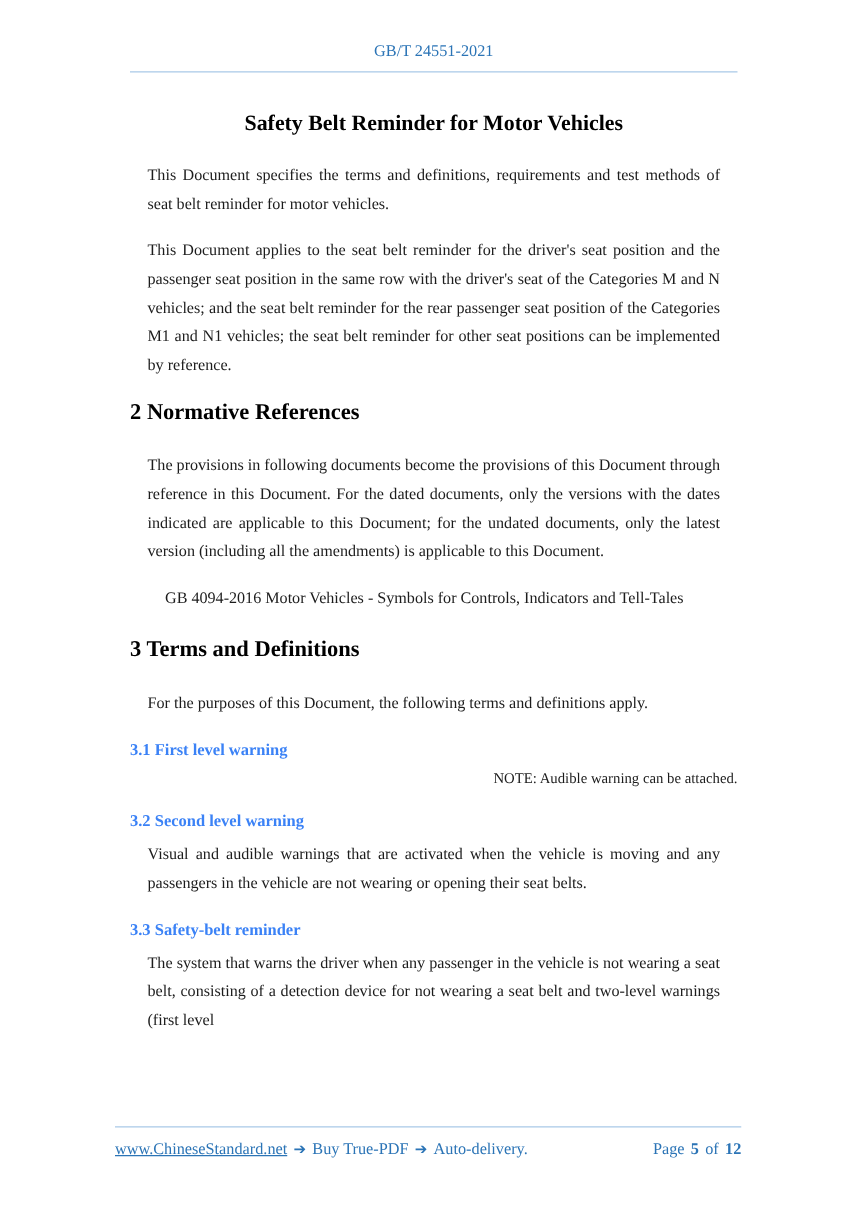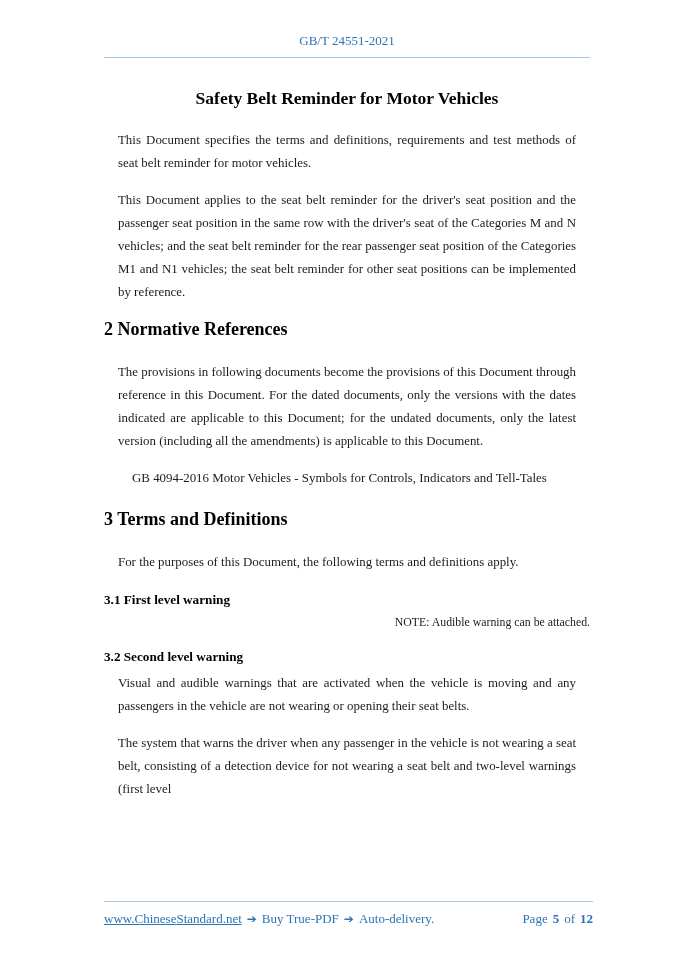--- a/index.html
+++ b/index.html
@@ -63,35 +63,35 @@
     line-height: 23px;
     margin: 0;
     padding-left: 28px;
   }
 
   .term-heading {
     font-size: 13.2px;
     font-weight: bold;
     line-height: 23px;
     margin: 13px 0 0 0;
-    color: #000000;
+    color: #3b82f6;
   }
   .term-def { margin-top: 4px; }
 
   .note-line {
     font-size: 11.8px;
     line-height: 20px;
     margin: 1px 0 0 0;
     color: #1c1c1c;
     text-align: right;
   }
 
   .doc-footer {
     position: absolute;
-    left: 104px;
+    left: 92px;
     right: 100px;
     top: 901px;
   }
   .footer-row {
     margin-top: 9px;
     display: flex;
     justify-content: space-between;
     align-items: baseline;
     font-size: 13px;
     color: #2b74b6;
@@ -127,20 +127,21 @@
 
     <div class="sec-heading" id="terms-heading">3 Terms and Definitions</div>
     <p class="para after-heading">For the purposes of this Document, the following terms and definitions apply.</p>
 
     <div class="term-heading">3.1 First level warning</div>
     <p class="note-line">NOTE: Audible warning can be attached.</p>
 
     <div class="term-heading">3.2 Second level warning</div>
     <p class="para term-def">Visual and audible warnings that are activated when the vehicle is moving and any passengers in the vehicle are not wearing or opening their seat belts.</p>
 
+    <div class="term-heading">3.3 Safety-belt reminder</div>
     <p class="para term-def">The system that warns the driver when any passenger in the vehicle is not wearing a seat belt, consisting of a detection device for not wearing a seat belt and two-level warnings (first level</p>
 
   </div>
 
   <div class="doc-footer">
     <hr class="rule">
     <div class="footer-row">
       <div class="footer-left">
         <span class="website-link">www.ChineseStandard.net</span><span class="footer-arrow">➔</span><span>Buy True-PDF</span><span class="footer-arrow">➔</span><span>Auto-delivery.</span>
       </div>

